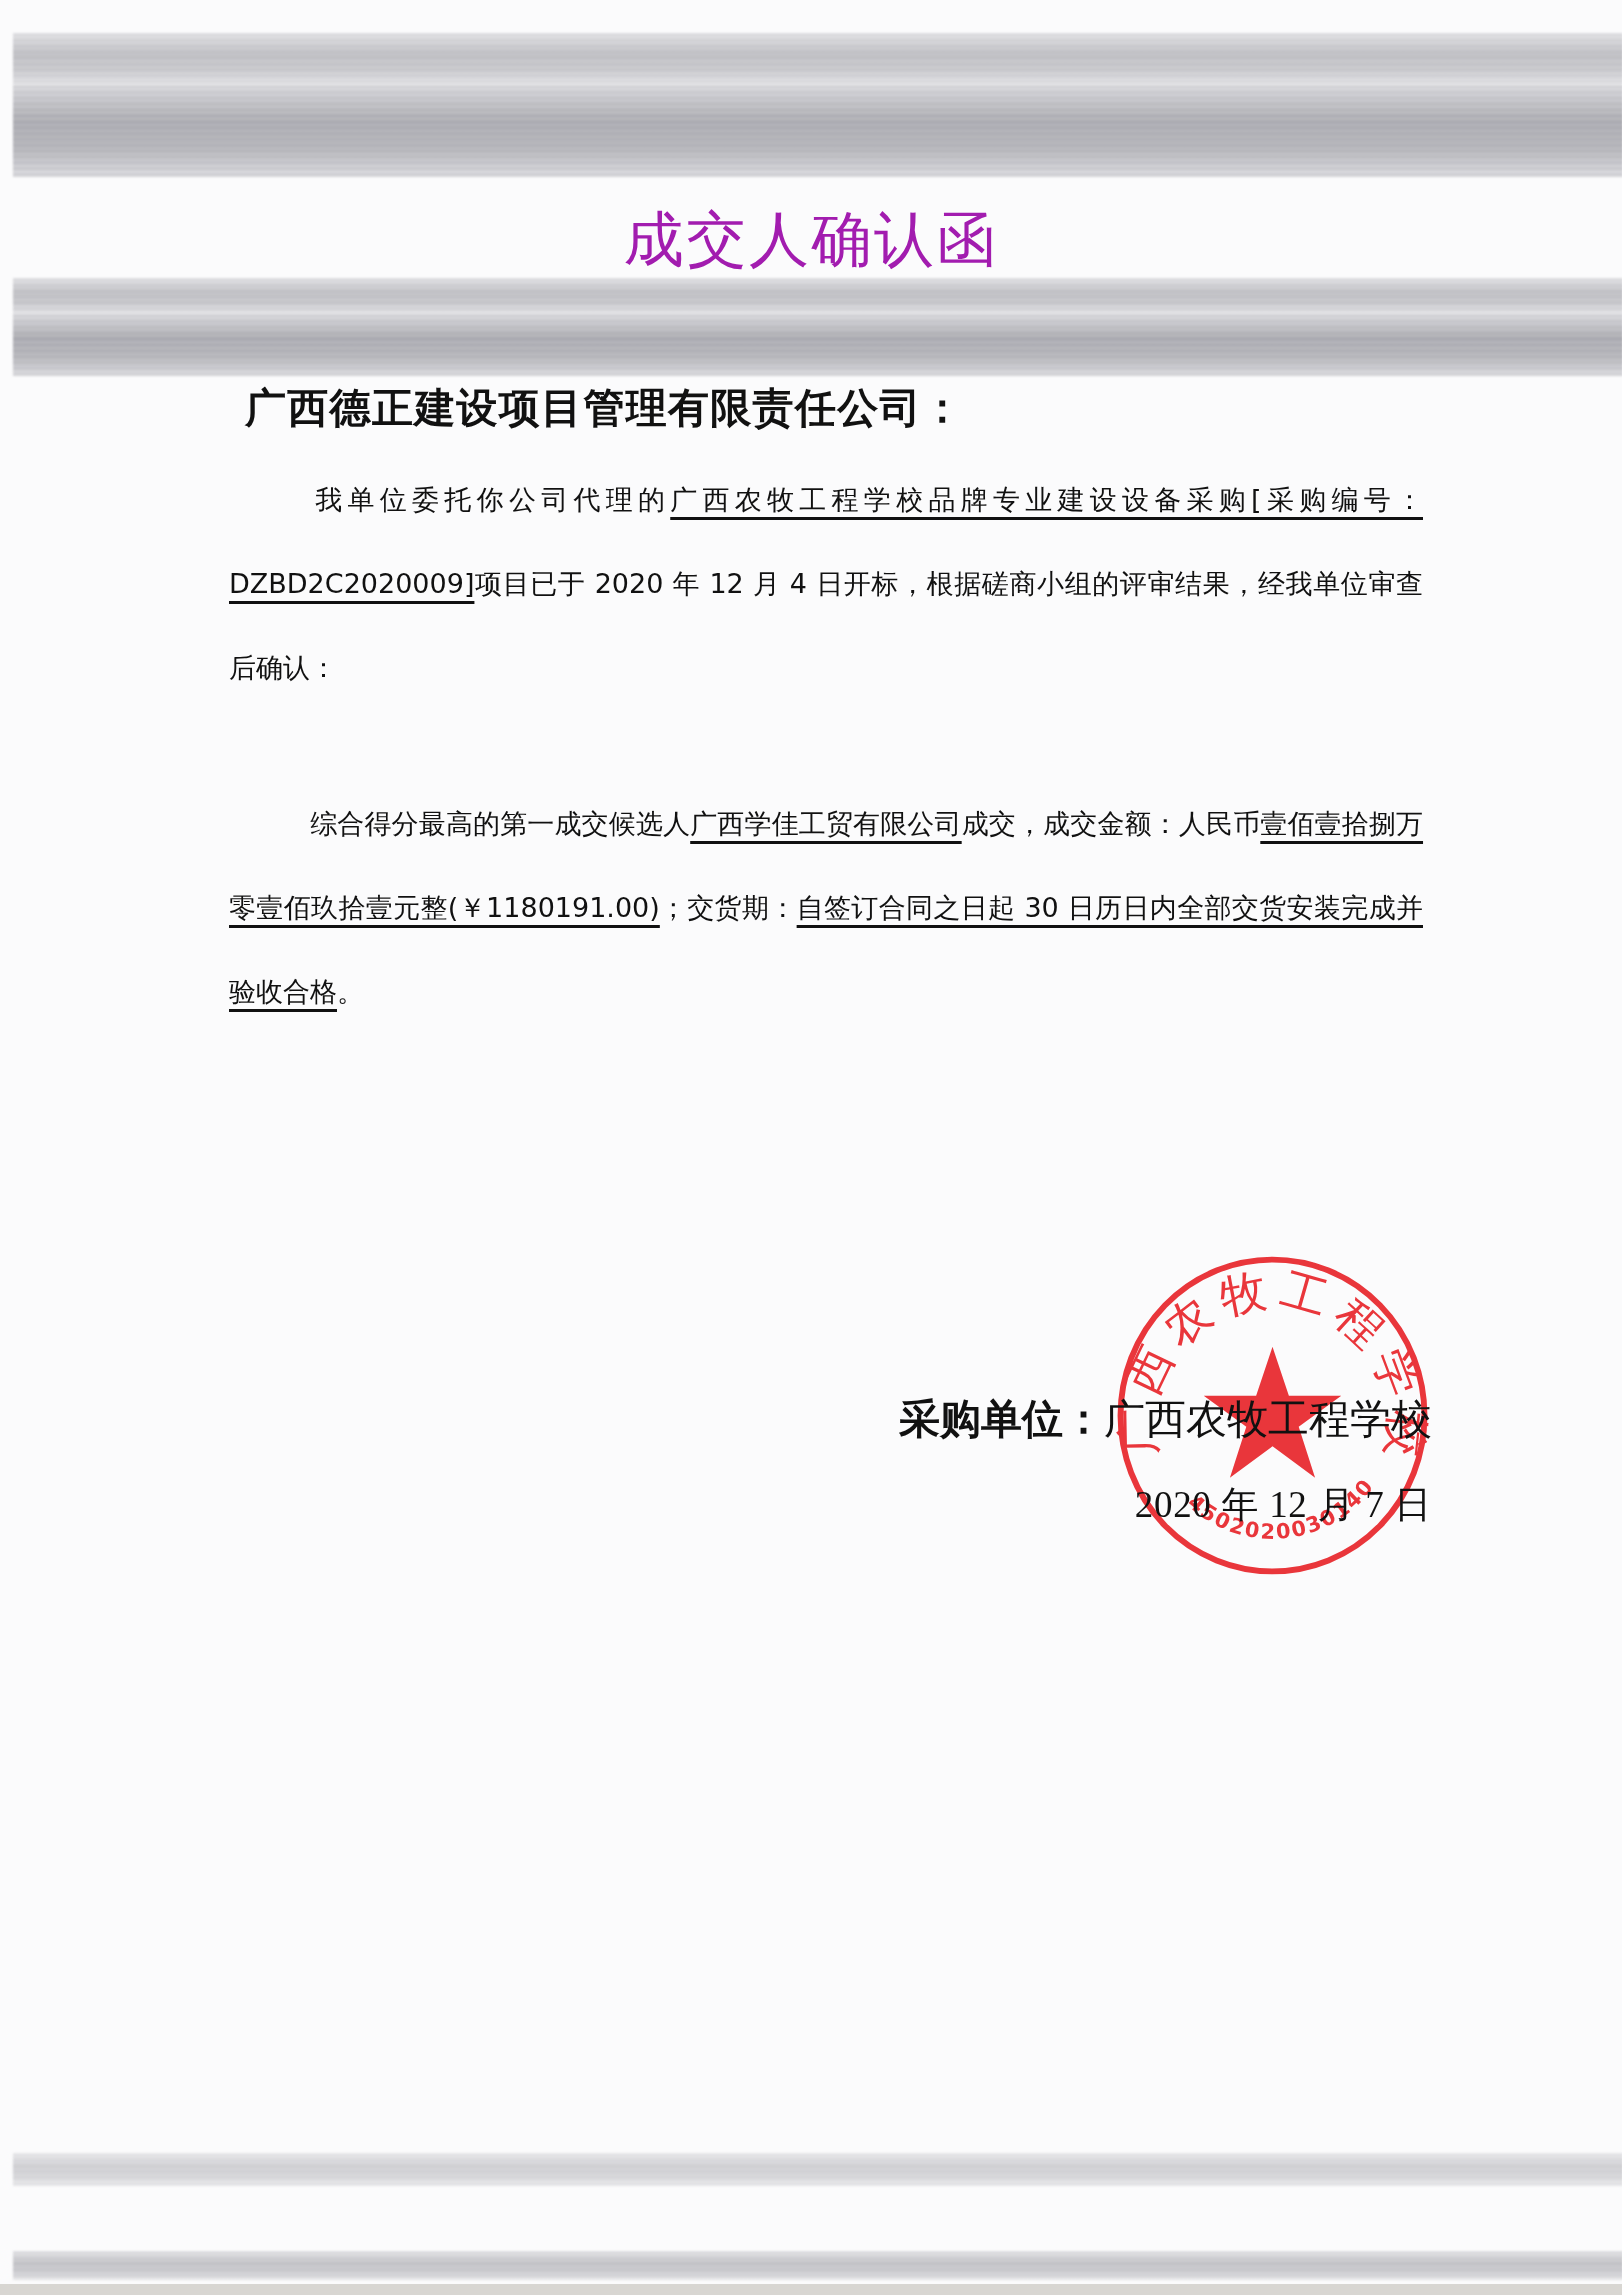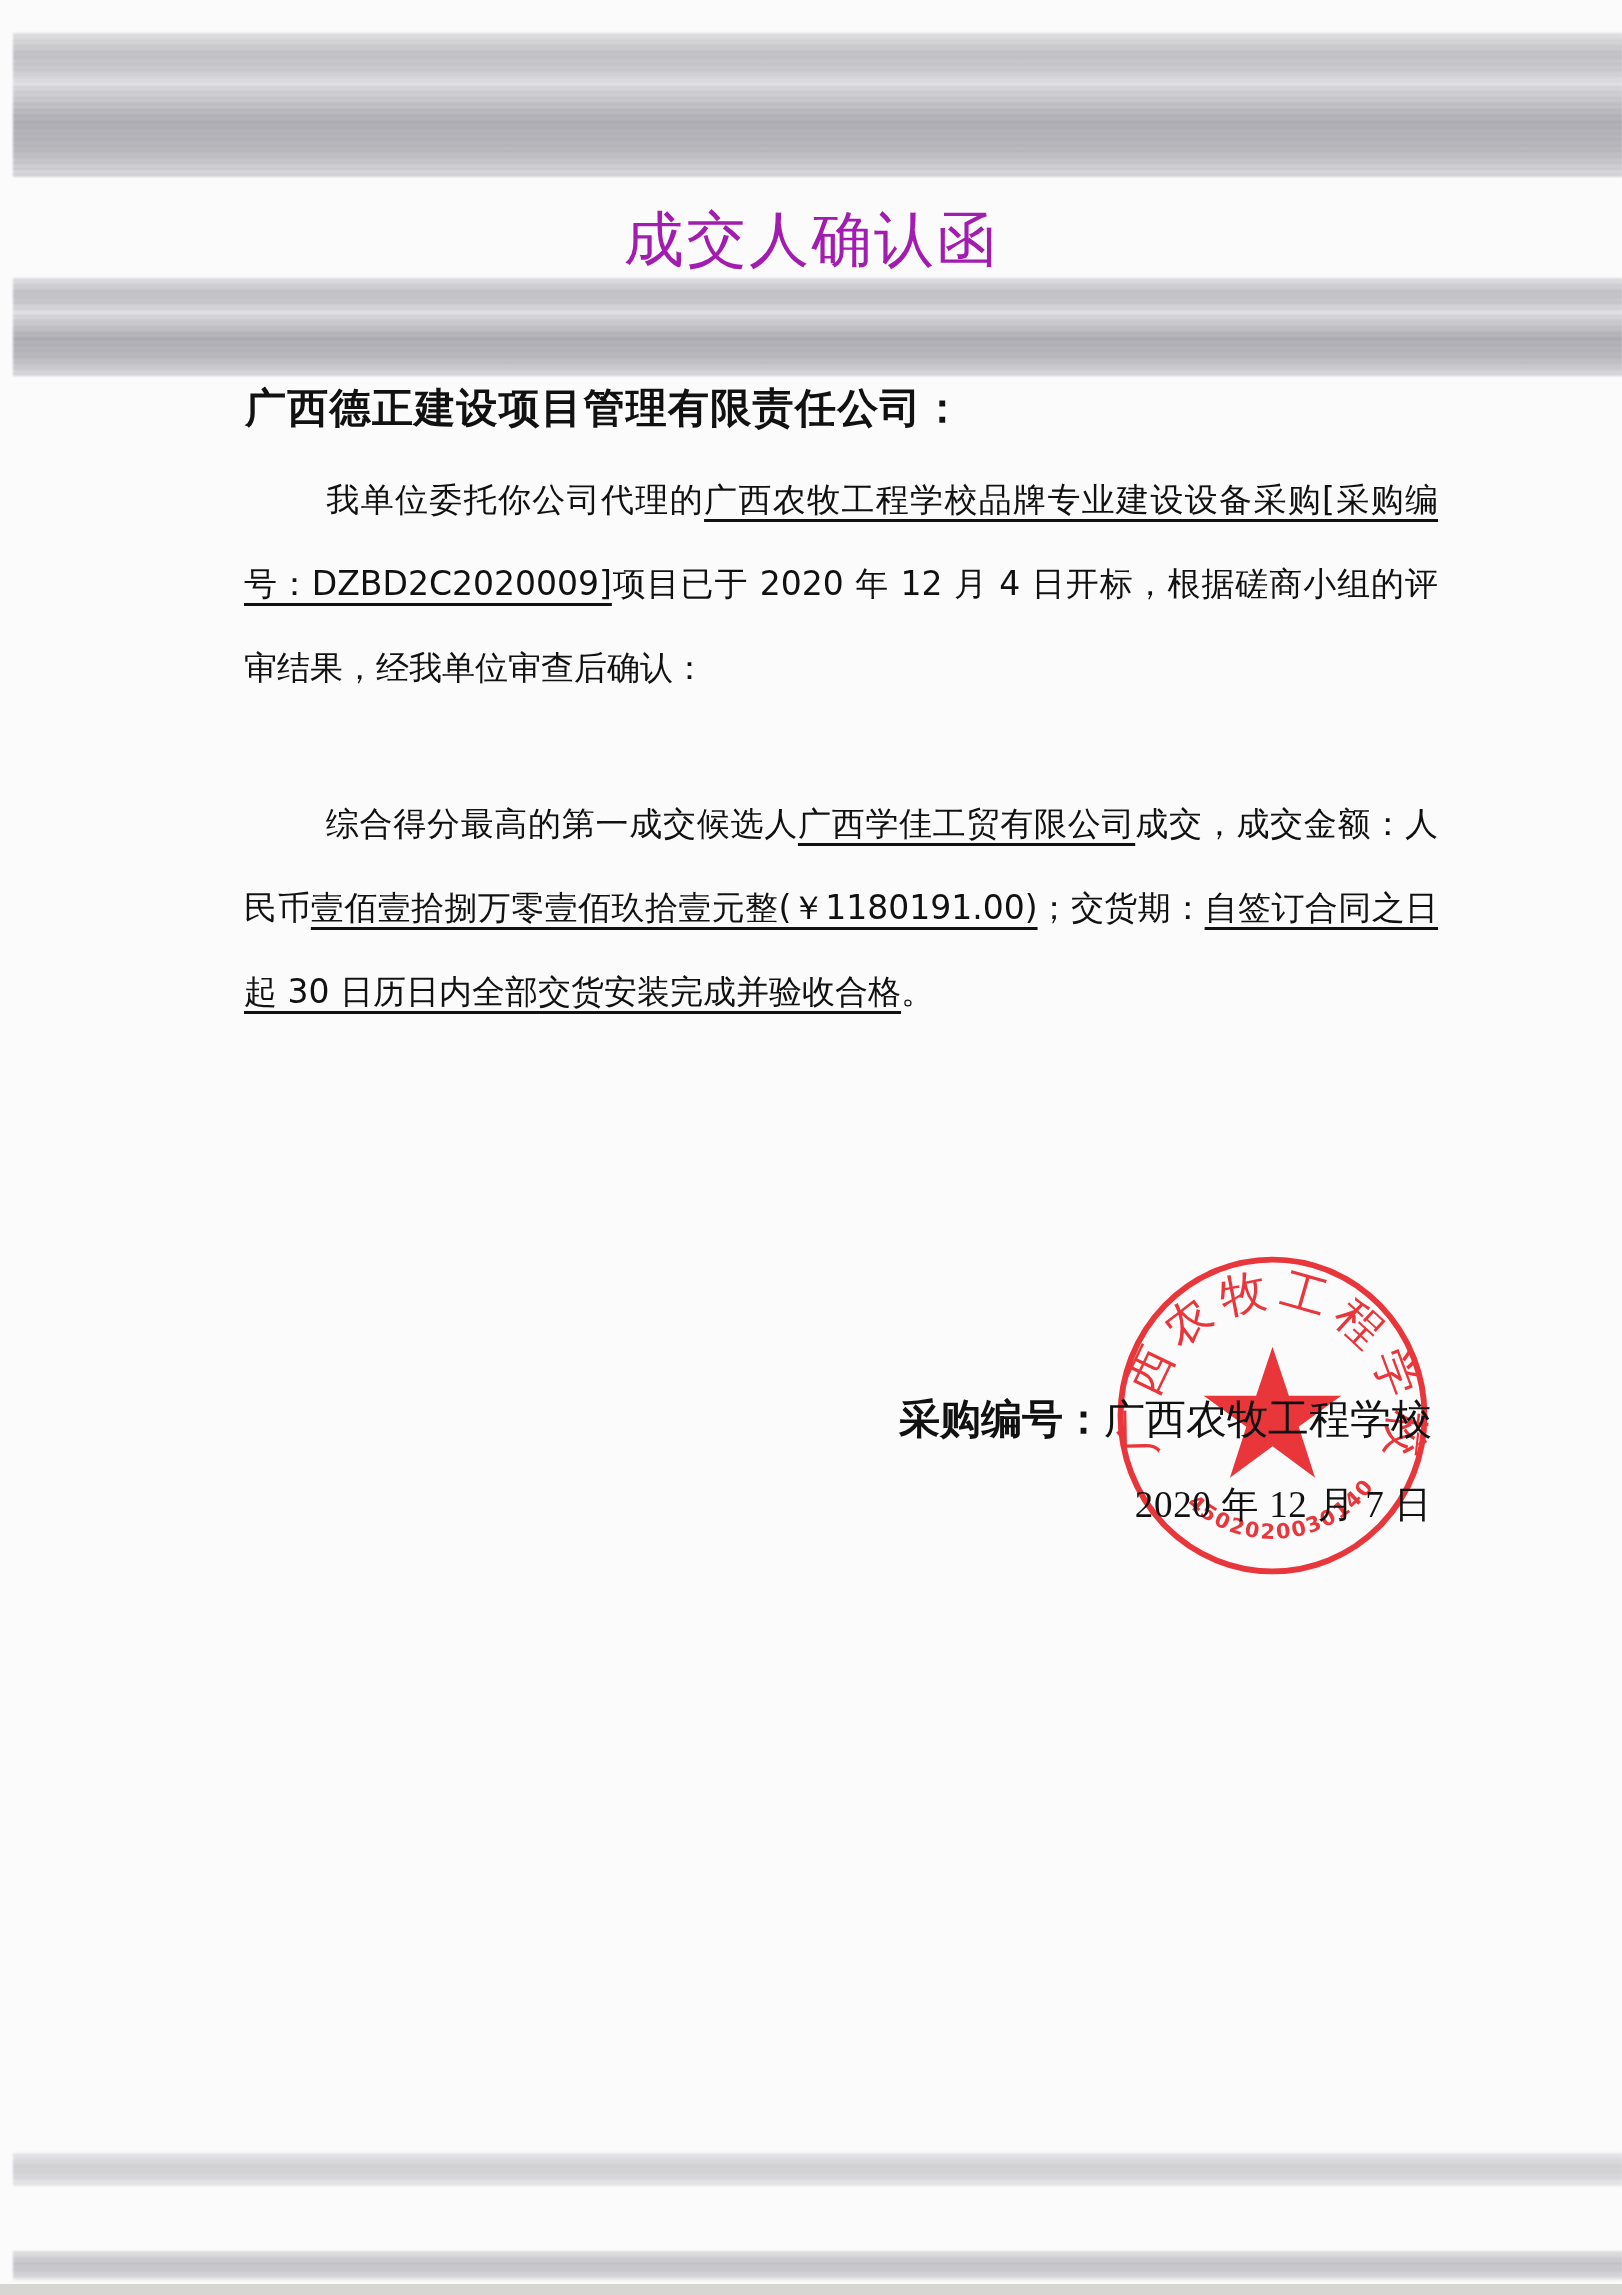--- a/index.html
+++ b/index.html
@@ -28,23 +28,23 @@
     position: absolute; top: 200px; left: 0; width: 1623px; text-align: center;
     font-family: "DejaVu Sans", "Liberation Sans", sans-serif;
     font-size: 60px; letter-spacing: 2.6px; color: #a21caf;
   }
   .addressee {
     position: absolute; top: 381px; left: 245px;
     font-family: Liberation Sans, sans-serif;
     font-size: 41px; font-weight: bold; letter-spacing: 1.3px;
   }
   .para {
-    position: absolute; left: 244px; width: 1194px;
+    position: absolute; left: 229px; width: 1194px;
     font-family: "DejaVu Sans", "Liberation Sans", sans-serif;
-    font-size: 33px; line-height: 84px; text-align: justify; text-align-last: left;
+    font-size: 27px; line-height: 84px; text-align: justify; text-align-last: left;
   }
   .para.p1 { top: 458px; }
   .para.p2 { top: 782px; }
   .indent { display: inline-block; width: 81px; }
   .u { text-decoration: underline; text-decoration-thickness: 3.3px; text-underline-offset: 7.9px; }
   .u.bold { font-weight: normal; }
 
   .signer {
     position: absolute; top: 1392px; right: 191px;
     font-family: "DejaVu Sans", "Liberation Sans", sans-serif;
@@ -88,16 +88,16 @@
   <ellipse cx="245" cy="245" rx="232" ry="238" fill="none" stroke="#e8262b" stroke-width="9"></ellipse>
   <text font-family="DejaVu Sans, sans-serif" font-size="70" fill="#e8262b" letter-spacing="14">
     <textPath href="#ringPath" startOffset="4%">广西农牧工程学校</textPath>
   </text>
   <text font-family="DejaVu Sans, sans-serif" font-size="32" font-weight="bold" fill="#e8262b" letter-spacing="3">
     <textPath href="#codePath" startOffset="8%">4502020030140</textPath>
   </text>
   <polygon fill="#e8262b" points="245,140 270,215 350,215 285,262 310,340 245,292 180,340 205,262 140,215 220,215"></polygon>
 </svg>
 
-<div class="signer"><span class="label">采购编号：</span><span>广西农牧工程学校</span></div>
+<div class="signer"><span class="label">采购单位：</span><span>广西农牧工程学校</span></div>
 
 <div class="date">2020 年 12 月 7 日</div>
 
 
 </body></html>

